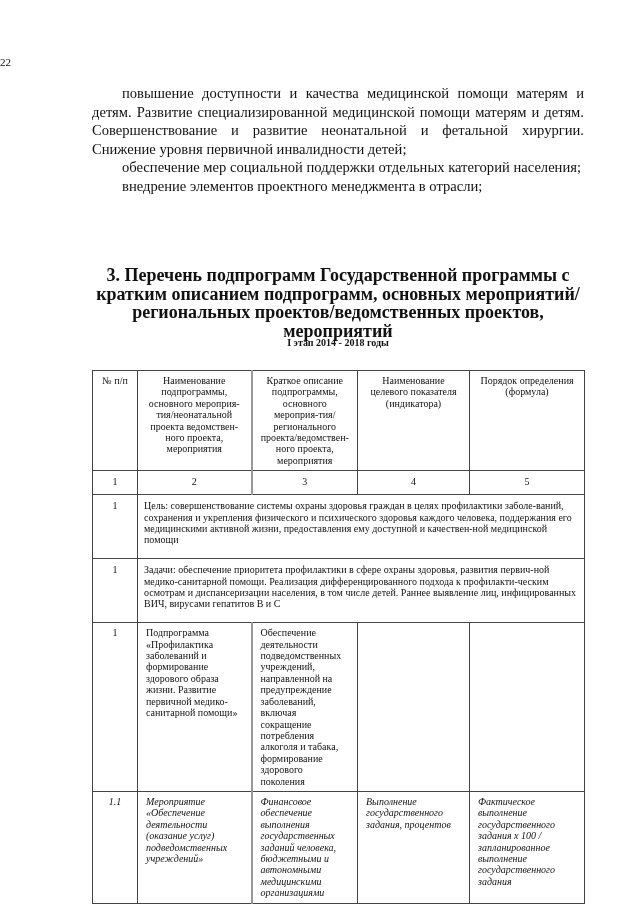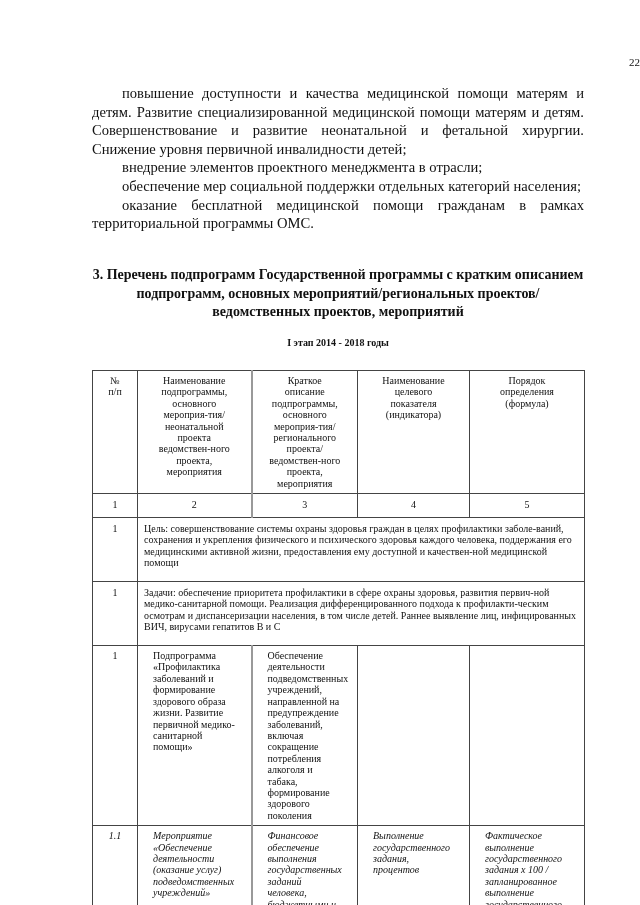--- a/index.html
+++ b/index.html
@@ -1,47 +1,46 @@
 <!DOCTYPE html>
 <html><head>
 <meta charset="utf-8">
 <style>
   html, body { margin:0; padding:0; background:#ffffff; }
   body { width:640px; height:905px; position:relative; overflow:hidden;
          font-family:"Liberation Serif", serif; color:#111; }
-  .page-num { position:absolute; top:56px; left:0; width:640px; text-align:right; font-size:11px; }
+  .page-num { position:absolute; top:56px; left:0; width:640px; text-align:left; font-size:11px; }
   .body-text { position:absolute; left:92px; width:492px; top:84px; font-size:14.6px; line-height:18.6px; }
   .body-text p { margin:0; text-align:justify; text-indent:30px; }
   .heading { position:absolute; left:92px; width:492px; top:266px; text-align:center;
-             font-weight:bold; font-size:14px; line-height:18.5px; }
+             font-weight:bold; font-size:18px; line-height:18.5px; }
   .stage { position:absolute; left:92px; width:492px; top:337px; text-align:center;
            font-weight:bold; font-size:10px; }
   table.tbl { position:absolute; left:92px; top:370px; width:492px; border-collapse:collapse;
               font-size:10px; line-height:11.4px; table-layout:fixed; }
-  .tbl td { border:1.4px solid #444; vertical-align:top; padding:4px 15px; }
+  .tbl td { border:1.4px solid #444; vertical-align:top; padding:4px 8px; }
   .tbl .c { text-align:center; }
   .tbl td.thick-l { border-left:2.2px solid #999; }
   .tbl tr.hdr td { height:84px; }
   .tbl tr.num td { height:14px; padding:5px 5px 4px; }
   .tbl tr.wide td { padding:5px 6px 6px; }
   .tbl tr.goal td { height:52px; }
   .tbl tr.task td { height:52px; }
   .tbl tr.sub td { height:118px; }
   .tbl tr.act td { height:100px;font-style:italic; }
 </style>
 </head>
 <body>
 
 <div class="page-num">22</div>
 
 <div class="body-text">
   <p>повышение доступности и качества медицинской помощи матерям и детям. Развитие специализированной медицинской помощи матерям и детям. Совершенствование и развитие неонатальной и фетальной хирургии. Снижение уровня первичной инвалидности детей;</p>
+  <p>обеспечение мер социальной поддержки отдельных категорий населения;</p>
   <p>внедрение элементов проектного менеджмента в отрасли;</p>
-  <p>обеспечение мер социальной поддержки отдельных категорий населения;</p>
-  <p>оказание бесплатной медицинской помощи гражданам в рамках территориальной программы ОМС.</p>
 </div>
 
 <div class="heading">3. Перечень подпрограмм Государственной программы с кратким описанием подпрограмм, основных мероприятий/региональных проектов/ведомственных проектов, мероприятий</div>
 <div class="stage">I этап 2014 - 2018 годы</div>
 
 <table class="tbl">
   <colgroup>
     <col style="width:45px">
       <col style="width:114px">
       <col style="width:106px">

